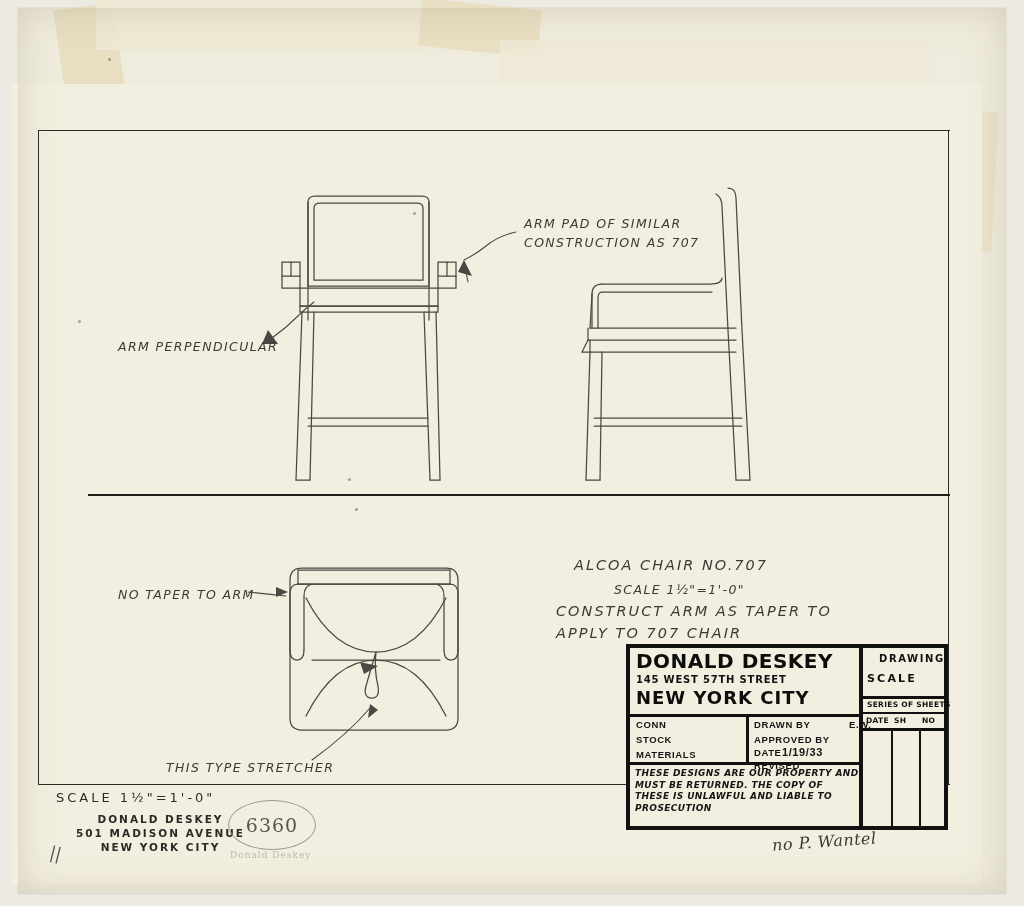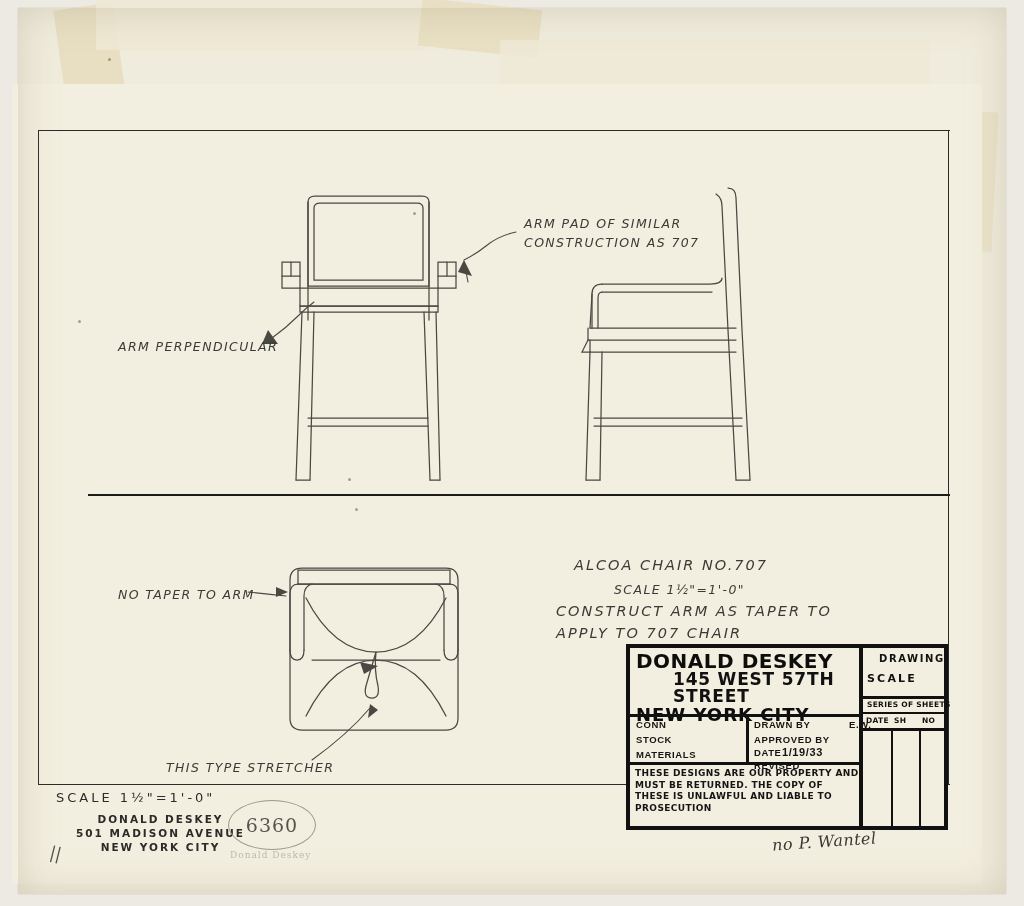--- a/index.html
+++ b/index.html
@@ -113,25 +113,24 @@
     font-family: "DejaVu Sans", sans-serif;
     font-weight: bold;
     font-size: 20px;
     letter-spacing: 0.5px;
     color: #0d0d0c;
     line-height: 19px;
   }
   .tb-addr {
     font-family: "DejaVu Sans", sans-serif;
     font-weight: bold;
-    font-size: 17px;
+    font-size: 10px;
     letter-spacing: 0.8px;
     color: #111;
     line-height: 17px;
-    margin-left: 37px;
   }
   .tb-city {
     font-family: "DejaVu Sans", sans-serif;
     font-weight: bold;
     font-size: 18px;
     letter-spacing: 1px;
     color: #0d0d0c;
     line-height: 19px;
   }
   .tb-midrule {
@@ -164,20 +163,21 @@
   .tb-legal {
     position: absolute;
     left: 5px; top: 120px;
     width: 224px;
     font-family: "DejaVu Sans", sans-serif;
     font-weight: bold;
     font-size: 9px;
     letter-spacing: 0.4px;
     line-height: 11.5px;
     color: #151515;
+    font-style: italic;
   }
   .tb-right {
     position: absolute;
     left: 233px; top: 0;
     width: 85px; height: 178px;
   }
   .tb-drawing {
     position: absolute;
     left: 16px; top: 5px;
     font-family: "DejaVu Sans", sans-serif;

